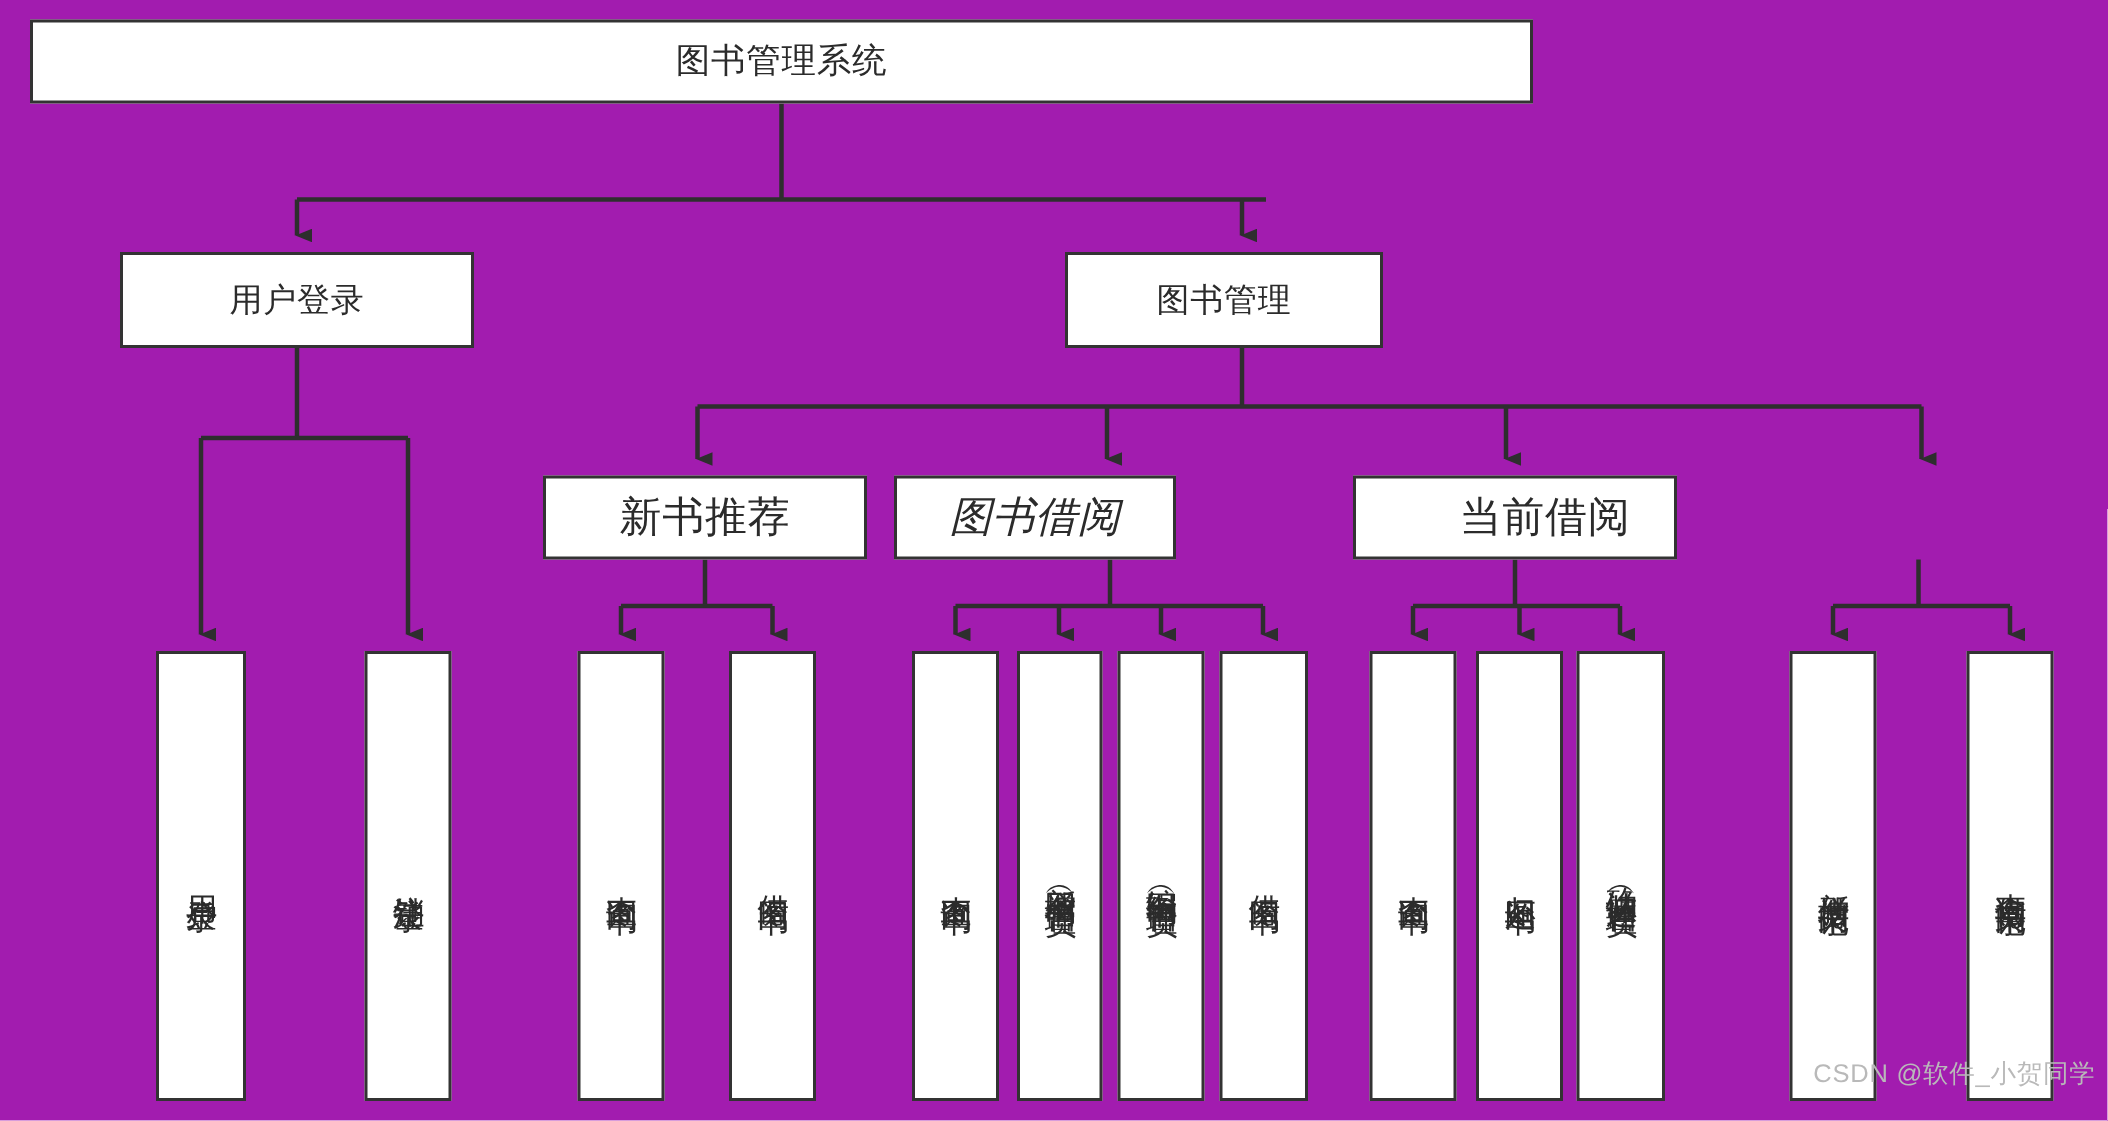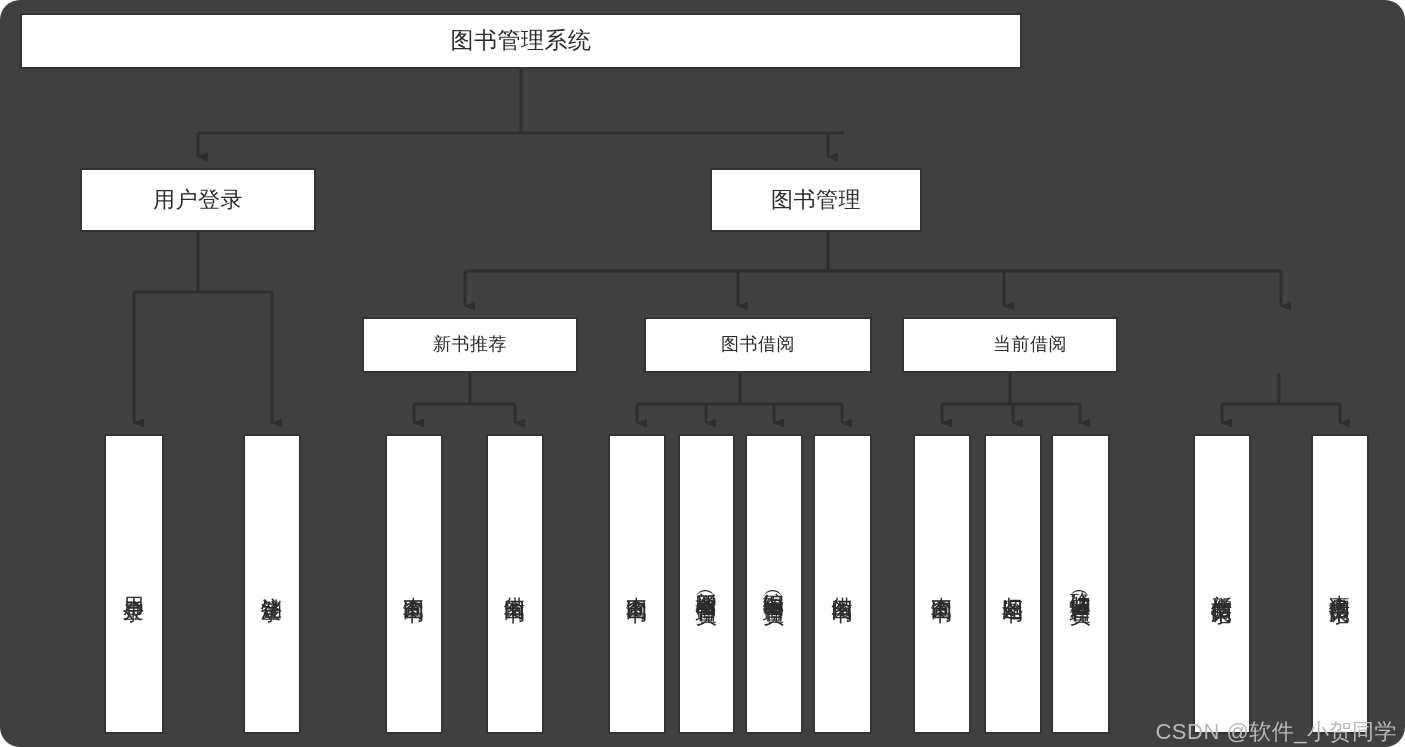--- a/index.html
+++ b/index.html
@@ -8,23 +8,22 @@
     padding: 0;
     background: #ffffff;
   }
   body {
     font-family: "Liberation Sans", "DejaVu Sans", sans-serif;
   }
   #diagram-root {
     position: relative;
     width: 1405px;
     height: 747px;
-    background: #404040;
+    background: #a21caf;
     overflow: hidden;
-    border-radius: 20px;
   }
   #diagram-svg {
     position: absolute;
     left: 0;
     top: 0;
     width: 1405px;
     height: 747px;
   }
   .node-box {
     position: absolute;
@@ -46,27 +45,27 @@
   }
   .node-box.vertical .node-label {
     writing-mode: vertical-rl;
     text-orientation: upright;
     white-space: normal;
     line-height: 1.1;
     letter-spacing: 2px;
   }
   .node-box.level-1 .node-label { font-size: 23px; }
   .node-box.level-2 .node-label { font-size: 22px; }
-  .node-box.level-3 .node-label { font-size: 18px; }
+  .node-box.level-3 .node-label { font-size: 28px; }
   .node-box.level-4 .node-label { font-size: 21px; }
   #watermark {
     position: absolute;
     right: 8px;
-    bottom: 0;
-    font-size: 22px;
+    bottom: 20px;
+    font-size: 17px;
     color: #b9b9b9;
     letter-spacing: 0.5px;
     white-space: nowrap;
     user-select: none;
   }
 </style>
 </head>
 <body>
 
 <div id="diagram-root">
@@ -140,21 +139,21 @@
   <div class="node-box level-2" style="left: 80px; top: 168px; width: 236px; height: 64px;">
     <span class="node-label">用户登录</span>
   </div>
   <div class="node-box level-2" style="left: 710px; top: 168px; width: 212px; height: 64px;">
     <span class="node-label">图书管理</span>
   </div>
 
   <div class="node-box level-3" style="left: 362px; top: 317px; width: 216px; height: 56px;">
     <span class="node-label">新书推荐</span>
   </div>
-  <div class="node-box level-3" style="left: 644px; top: 317px; width: 228px; height: 56px;">
+  <div class="node-box level-3" style="left: 596px; top: 317px; width: 188px; height: 56px; font-style: italic;">
     <span class="node-label">图书借阅</span>
   </div>
   <div class="node-box level-3" style="left: 902px; top: 317px; width: 216px; height: 56px; padding-left: 40px;">
     <span class="node-label">当前借阅</span>
   </div>
 
   <div class="node-box level-4 vertical" style="left: 104px; top: 434px; width: 60px; height: 300px;">
     <span class="node-label">用户登录</span>
   </div>
   <div class="node-box level-4 vertical" style="left: 243px; top: 434px; width: 58px; height: 300px;">

